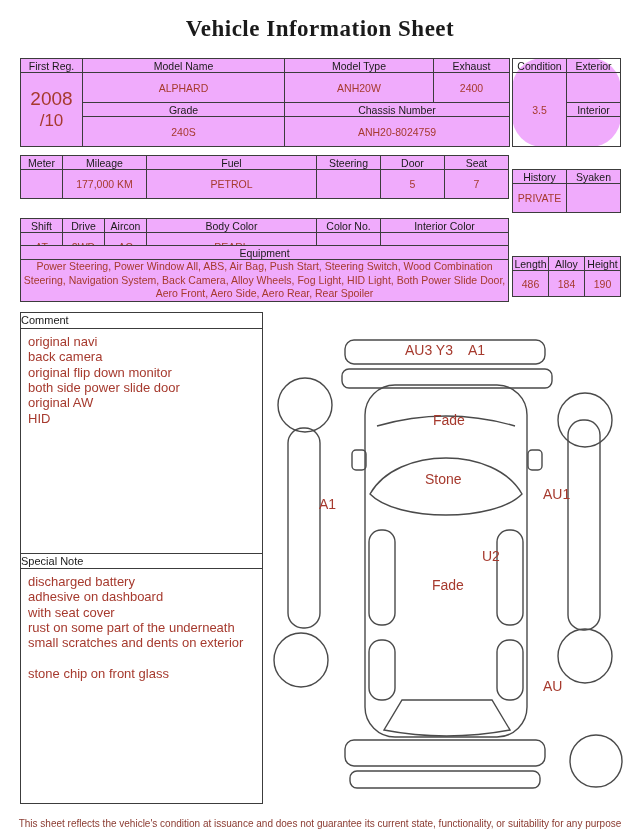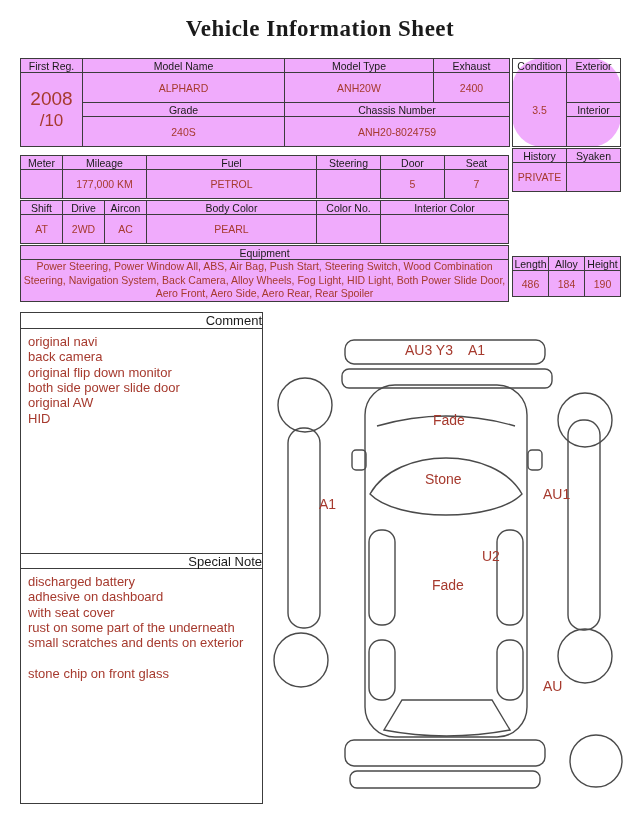--- a/index.html
+++ b/index.html
@@ -13,21 +13,21 @@
   table.abs td { border:1px solid var(--line); padding:0; text-align:center; vertical-align:middle;
                  font-size:10.5px; overflow:hidden; }
   td.val { color:var(--red); font-weight:400; }
   .v20{font-size:20px} .v19{font-size:19px} .v17{font-size:17px} .v16{font-size:16px}
   .v15{font-size:15px} .v14{font-size:14px} .v13{font-size:13px} .v12{font-size:12px} .v11{font-size:11px}
   td.eqtext { text-align:left; padding:2px 5px; font-size:11.5px; line-height:1.3; color:var(--red); }
   .firstreg div { line-height:1.2; }
   .commentbox { position:absolute; left:20px; top:312px; width:243px; height:492px;
                 border:1px solid var(--line); background:#fff; }
   .sec-hdr { height:16px; line-height:15px; border-bottom:1px solid var(--line);
-             font-size:13px; text-align:right; }
+             font-size:11px; text-align:left; }
   .sec-hdr.mid { border-top:1px solid var(--line); }
   .sec-text { color:var(--red); font-size:13px; line-height:1.18; padding:5px 7px;
               white-space:pre-line; text-align:left; }
   .sec-text.comment { height:224px; }
   .diagram { position:absolute; left:272px; top:316px; width:358px; height:478px; }
   .diagram svg { position:absolute; left:0; top:0; }
   .dlabel { position:absolute; color:var(--red); font-size:14px; white-space:nowrap; }
   .footer { position:absolute; top:818px; left:0; width:640px; text-align:center;
             font-size:10px; color:#8a3a30; }
 </style>
@@ -117,21 +117,21 @@
       <td class="val v12"></td>
       <td class="val v12">177,000 KM</td>
       <td class="val v16">PETROL</td>
       <td class="val v13"></td>
       <td class="val v15">5</td>
       <td class="val v15">7</td>
     </tr>
   </tbody>
     </table>
 
-  <table class="abs" style="left:20px; top:200px; width:488px;">
+  <table class="abs" style="left:20px; top:218px; width:488px;">
     <colgroup>
         <col style="width:42px">
         <col style="width:42px">
         <col style="width:42px">
         <col style="width:170px">
         <col style="width:64px">
         <col style="width:128px">
       </colgroup>
     <tbody>
         <tr style="height:14px">
@@ -160,21 +160,21 @@
     <tbody>
         <tr style="height:14px">
       <td>Equipment</td>
     </tr>
     <tr style="height:41px">
       <td class="eqtext">Power Steering, Power Window All, ABS, Air Bag, Push Start, Steering Switch, Wood Combination Steering, Navigation System, Back Camera, Alloy Wheels, Fog Light, HID Light, Both Power Slide Door, Aero Front, Aero Side, Aero Rear, Rear Spoiler</td>
     </tr>
   </tbody>
     </table>
 
-  <table class="abs" style="left:512px; top:148px; width:108px;padding-left:39px;">
+  <table class="abs" style="left:512px; top:169px; width:108px;padding-left:39px;">
     <colgroup>
         <col style="width:54px">
         <col style="width:54px">
       </colgroup>
     <tbody>
         <tr style="height:14px">
       <td>History</td>
       <td>Syaken</td>
     </tr>
     <tr style="height:29px">
@@ -253,14 +253,15 @@
     <span class="dlabel" style="left:196px; top:26px;">A1</span>
     <span class="dlabel" style="left:161px; top:96px;">Fade</span>
     <span class="dlabel" style="left:153px; top:155px;">Stone</span>
     <span class="dlabel" style="left:47px; top:180px;">A1</span>
     <span class="dlabel" style="left:271px; top:170px;">AU1</span>
     <span class="dlabel" style="left:162px; top:232px;padding-left:48px;">U2</span>
     <span class="dlabel" style="left:160px; top:261px;">Fade</span>
     <span class="dlabel" style="left:271px; top:362px;">AU</span>
   </div>
 
+  <div class="footer">This sheet reflects the vehicle's condition at issuance and does not guarantee its current state, functionality, or suitability for any purpose</div>
 
 </div>
 
 </body></html>

